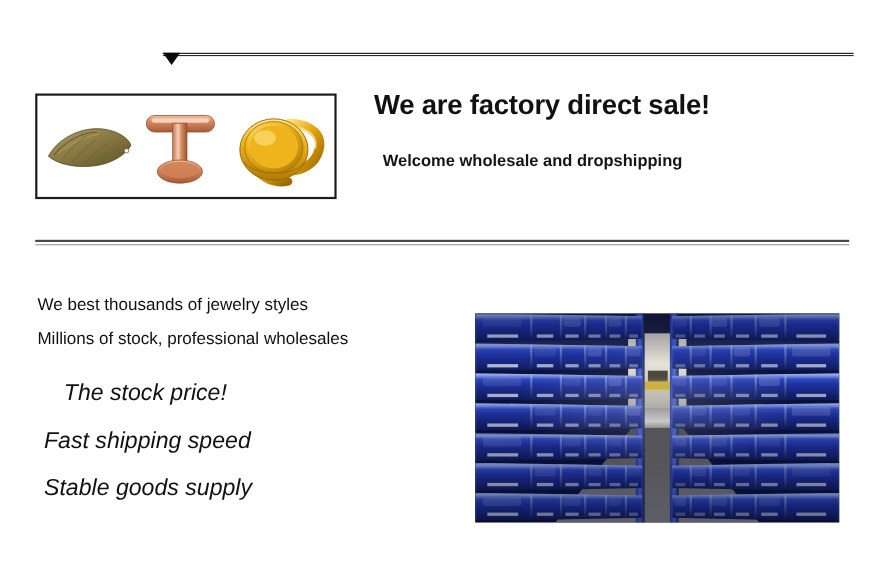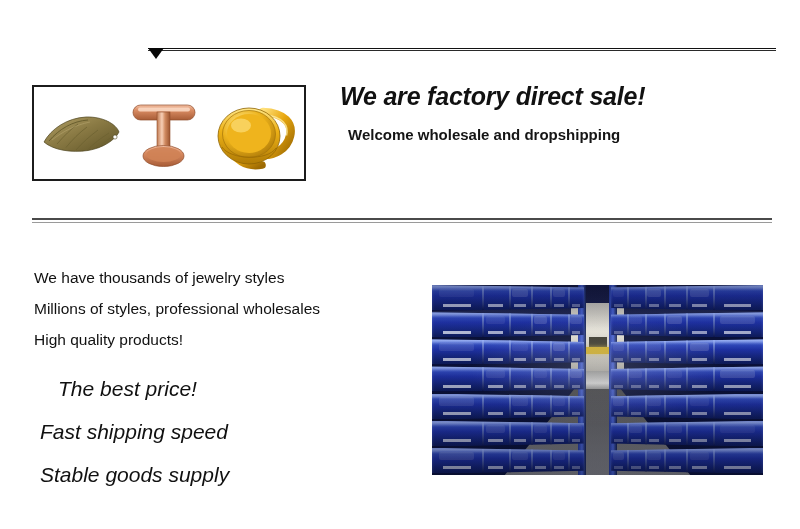--- a/index.html
+++ b/index.html
@@ -109,23 +109,22 @@
     left: 340px; top: 80px;
     width: 430px;
   }
   .headline {
     font-size: 25px;
     font-weight: bold;
     letter-spacing: -0.2px;
     color: #111111;
     line-height: 32px;
     white-space: nowrap;
-    font-style: italic;
-  }
-  .subline-group { margin-top: 8px; }
+  }
+  .subline-group { margin-top: 20px; }
   .subline {
     font-size: 15px;
     font-weight: bold;
     color: #151515;
     line-height: 29px;
     white-space: nowrap;
     padding-left: 8px;
   }
 
   
@@ -365,26 +364,25 @@
   <div class="headline-block">
     <div class="headline">We are factory direct sale!</div>
     <div class="subline-group">
       <div class="subline">Welcome wholesale and dropshipping</div>
     </div>
   </div>
 
   <div class="mid-divider"></div>
 
   <div class="benefits">
-    <div class="benefit-plain">We have thousands of jewelry styles</div>
-    <div class="benefit-plain">Millions of styles, professional wholesales</div>
-    <div class="benefit-plain">High quality products!</div>
+    <div class="benefit-plain">We best thousands of jewelry styles</div>
+    <div class="benefit-plain">Millions of stock, professional wholesales</div>
 
     <div class="benefit-emph-group">
-      <div class="benefit-emph indent">The best price!</div>
+      <div class="benefit-emph indent">The stock price!</div>
       <div class="benefit-emph">Fast shipping speed</div>
       <div class="benefit-emph">Stable goods supply</div>
     </div>
   </div>
 
   <div class="warehouse">
     <div class="wh-stage">
       <div class="wh-ceiling"></div>
       <div class="wh-back"></div>
       <div class="wh-back-door"></div>

